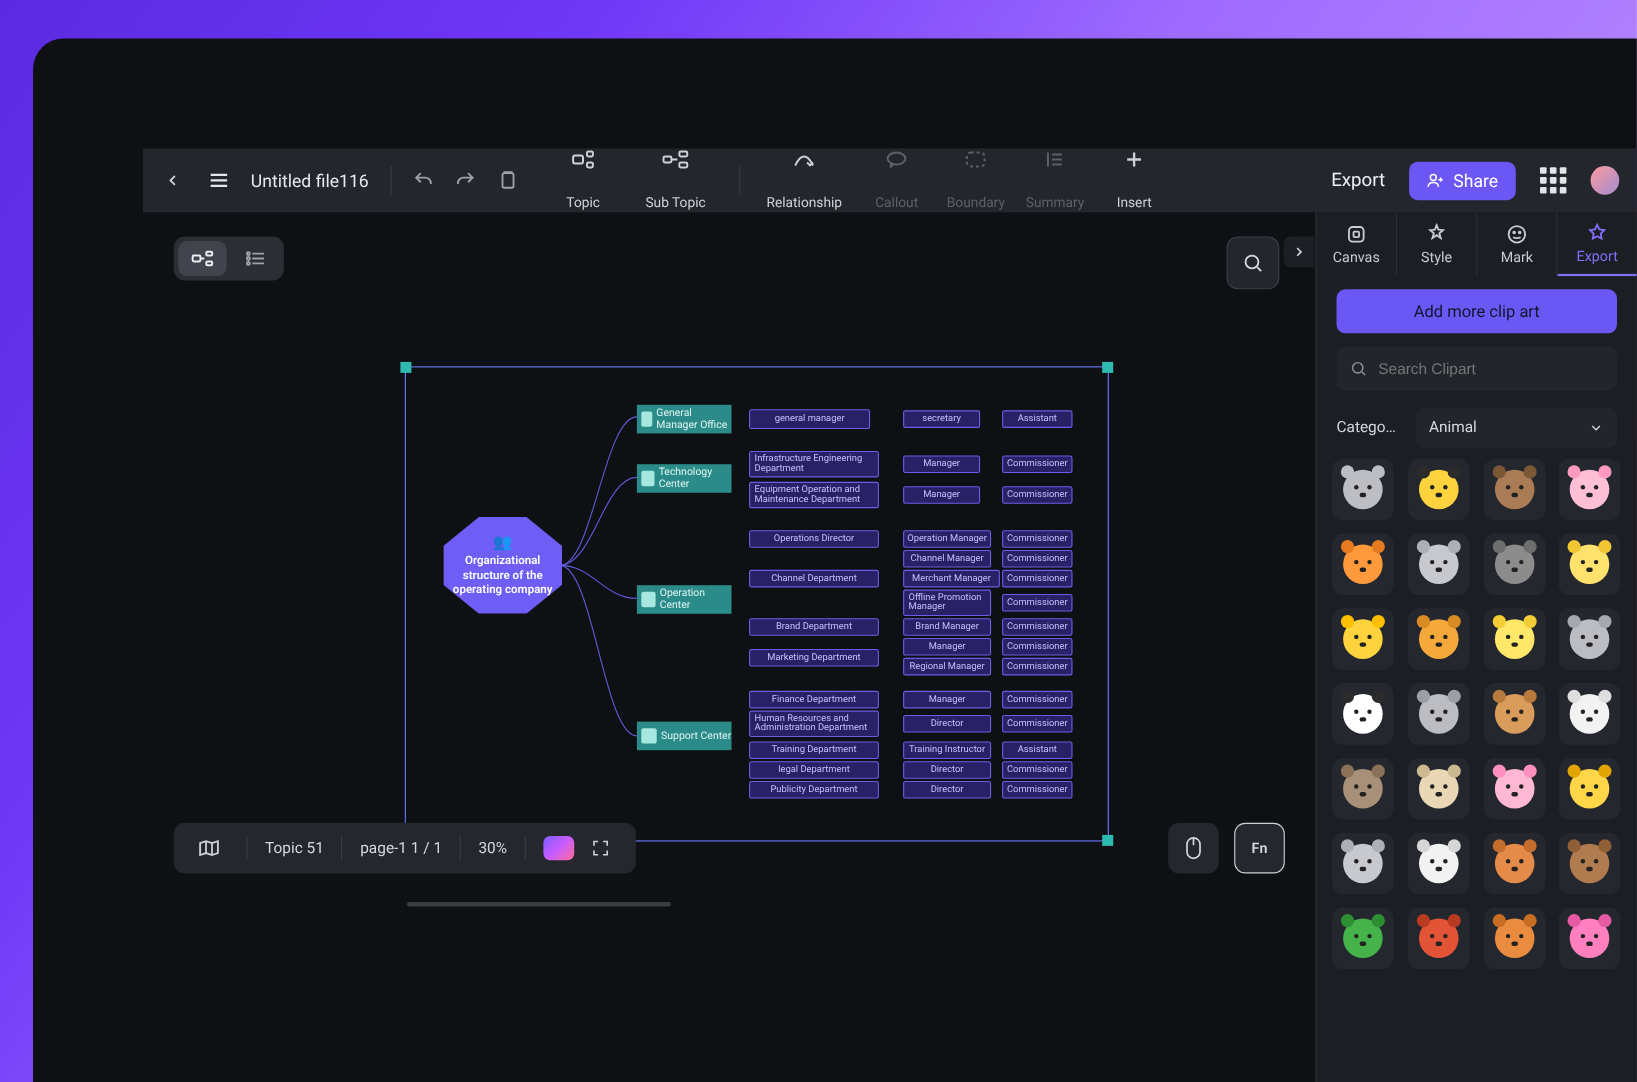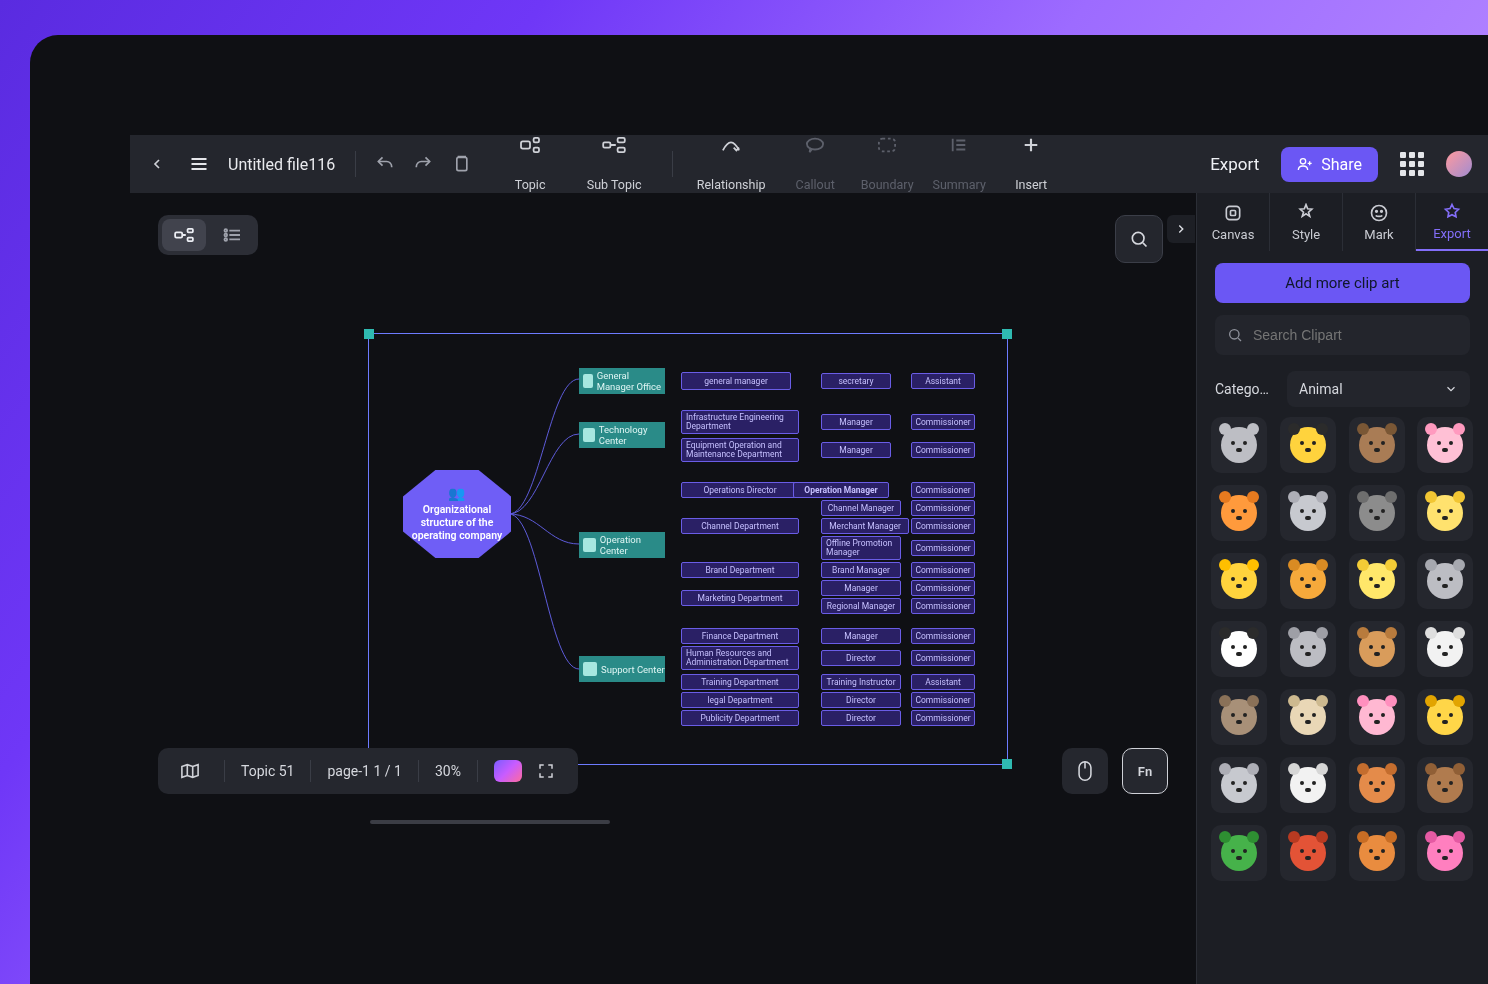--- a/index.html
+++ b/index.html
@@ -296,21 +296,21 @@
           <span>Commissioner</span>
         </div>
 
       <div class="center-node" style="left:210px; top:198px;">
         <div class="ic"></div>
         <span>Operation Center</span>
       </div>
       <div class="box sm" style="left:312px; top:148px; width:118px;">
           <span>Operations Director</span>
         </div>
-      <div class="box sm" style="left:424px; top:148px; width:96px;font-weight:bold;">
+      <div class="box sm" style="left:452px; top:148px; width:80px;">
           <span>Operation Manager</span>
         </div>
       <div class="box sm" style="left:542px; top:148px; width:64px;">
           <span>Commissioner</span>
         </div>
 
       <div class="box sm" style="left:312px; top:184px; width:118px;">
           <span>Channel Department</span>
         </div>
       <div class="box sm" style="left:452px; top:166px; width:80px;">

